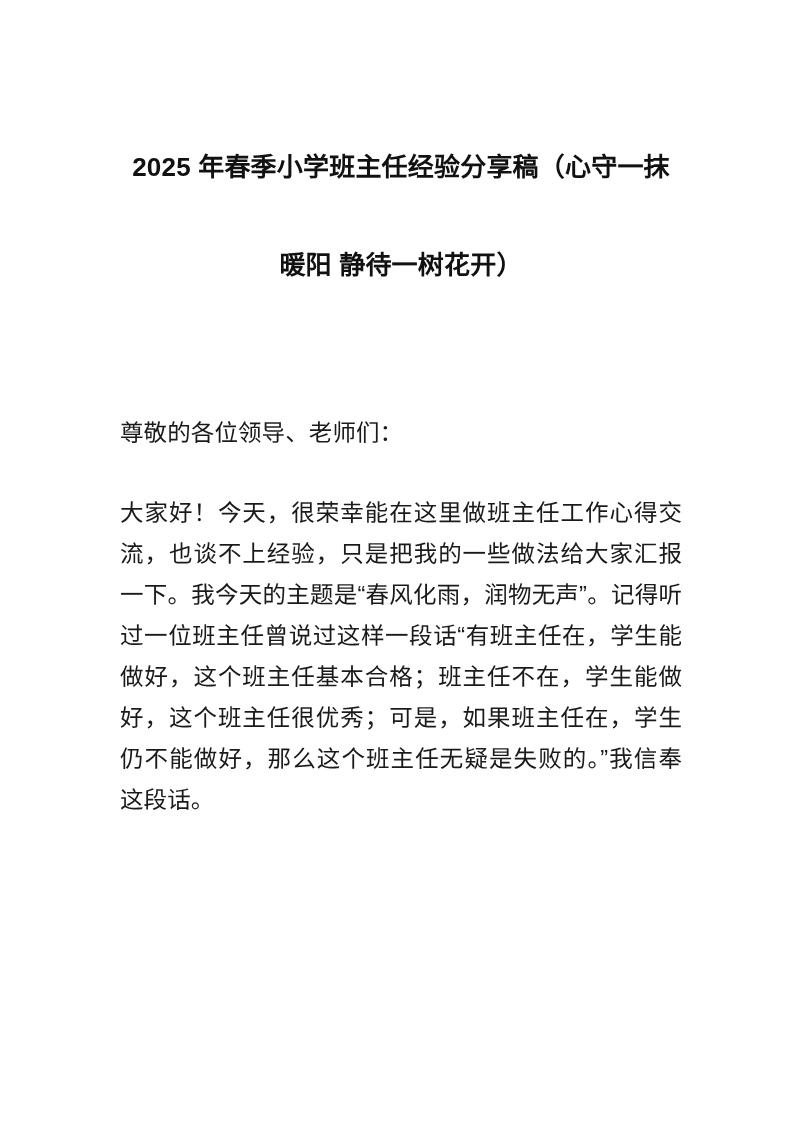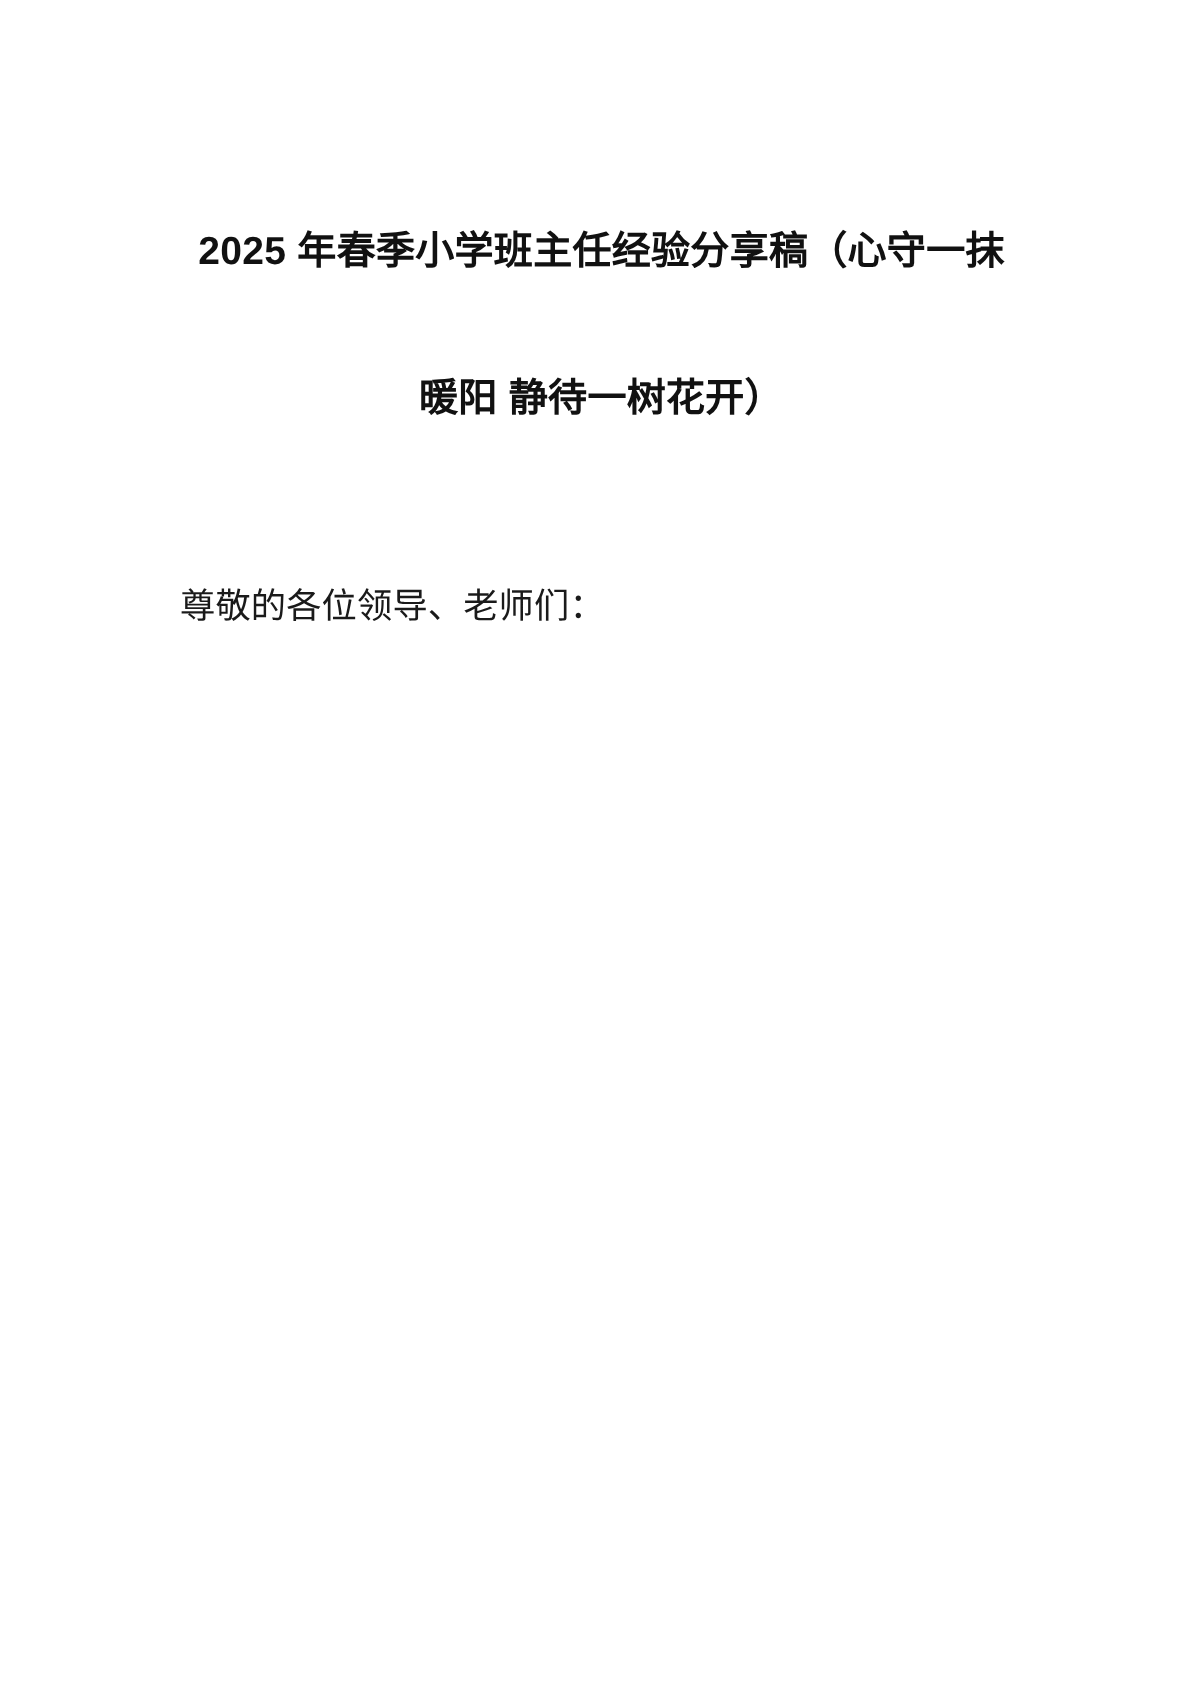--- a/index.html
+++ b/index.html
@@ -50,23 +50,22 @@
     line-height: 41px;
     color: #1a1a1a;
     text-align: justify;
     text-justify: inter-character;
     word-break: break-all;
     letter-spacing: 0.1px;
   }
 
   
   .salutation {
-    margin-top: 72px;
+    margin-top: 99px;
     text-align: left;
-    font-family: Liberation Mono, monospace;
   }
 
   .para {
     margin-top: 39px;
   }
 
   
   .para-clipped {
     overflow: hidden;
   }
@@ -74,16 +73,17 @@
 </head>
 <body>
 
 <div class="page">
   <div class="content">
 
     <h1 class="doc-title">2025 年春季小学班主任经验分享稿（心守一抹暖阳 静待一树花开）</h1>
 
     <p class="body-block salutation">尊敬的各位领导、老师们：</p>
 
+    <p class="body-block para">大家好！今天，很荣幸能在这里做班主任工作心得交流，也谈不上经验，只是把我的一些做法给大家汇报一下。我今天的主题是“春风化雨，润物无声”。记得听过一位班主任曾说过这样一段话“有班主任在，学生能做好，这个班主任基本合格；班主任不在，学生能做好，这个班主任很优秀；可是，如果班主任在，学生仍不能做好，那么这个班主任无疑是失败的。”我信奉这段话。</p>
 
 
   </div>
 </div>
 
 </body></html>

